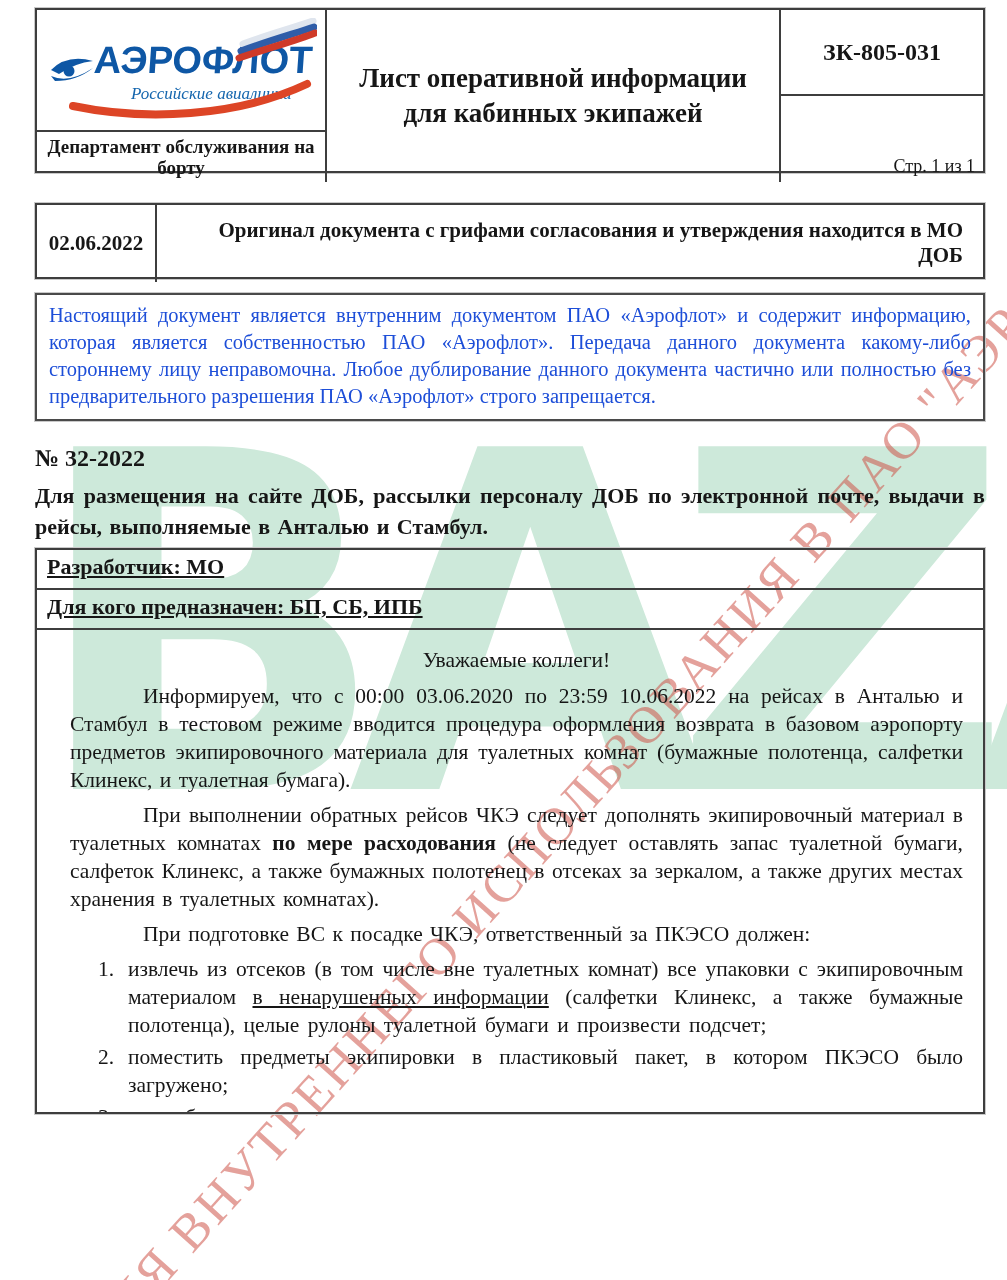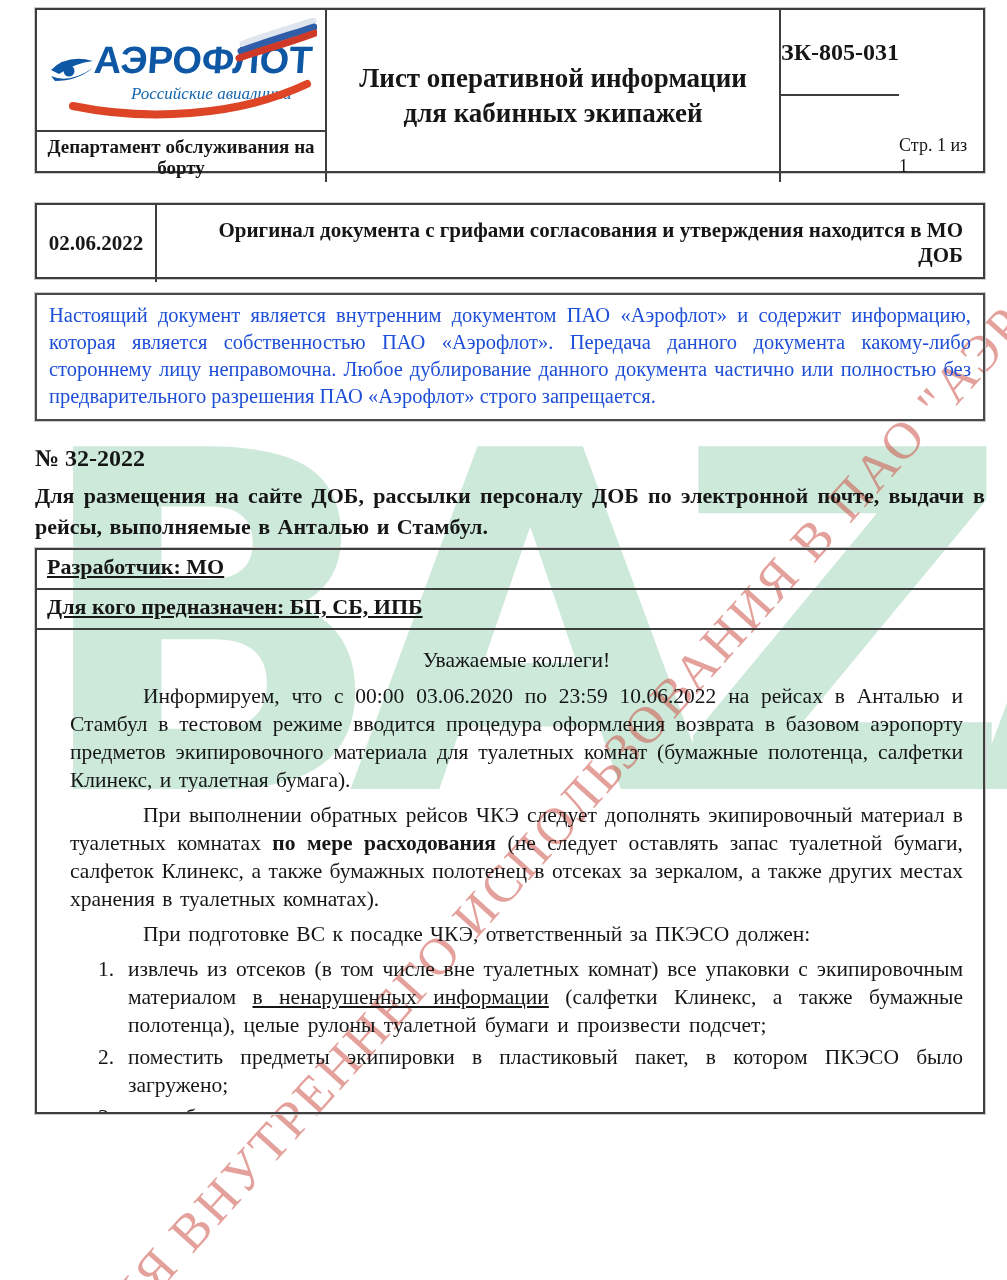--- a/index.html
+++ b/index.html
@@ -27,21 +27,21 @@
   .box-border{border:2px solid #3e3e3e;box-shadow:0 0 0 1px #c9c9c9;}
   
   .hdr{display:grid;grid-template-columns:290px 1fr 202px;height:165px;box-sizing:border-box;}
   .hdr-cell{box-sizing:border-box;}
   .hdr-logo-cell{border-right:2px solid #3e3e3e;display:flex;flex-direction:column;}
   .logo-area{height:120px;border-bottom:2px solid #3e3e3e;display:flex;align-items:center;justify-content:center;}
   .dept{flex:1;display:flex;align-items:center;justify-content:center;text-align:center;
         font-weight:bold;font-size:19px;line-height:21px;padding:4px 10px;border-radius:18px;}
   .hdr-title-cell{border-right:2px solid #3e3e3e;display:flex;align-items:center;justify-content:center;}
   .doc-title{font-weight:bold;font-size:27px;line-height:35px;text-align:center;padding:0 18px;}
-  .hdr-right-cell{display:flex;}
+  .hdr-right-cell{display:flex;flex-direction:column;}
   .doc-num{height:86px;border-bottom:2px solid #3e3e3e;display:flex;align-items:center;justify-content:center;
            font-weight:bold;font-size:24px;box-sizing:border-box;}
   .page-info{flex:1;display:flex;align-items:flex-end;justify-content:flex-end;
              font-size:18px;padding:0 8px 5px 0;}
   
   .approval{display:grid;grid-template-columns:120px 1fr;height:76px;margin-top:30px;box-sizing:border-box;}
   .appr-date{border-right:2px solid #3e3e3e;display:flex;align-items:center;justify-content:center;
              font-weight:bold;font-size:21px;}
   .appr-text{display:flex;align-items:center;justify-content:center;text-align:right;
              font-weight:bold;font-size:21px;padding:13px 20px 14px 20px;box-sizing:border-box;}

